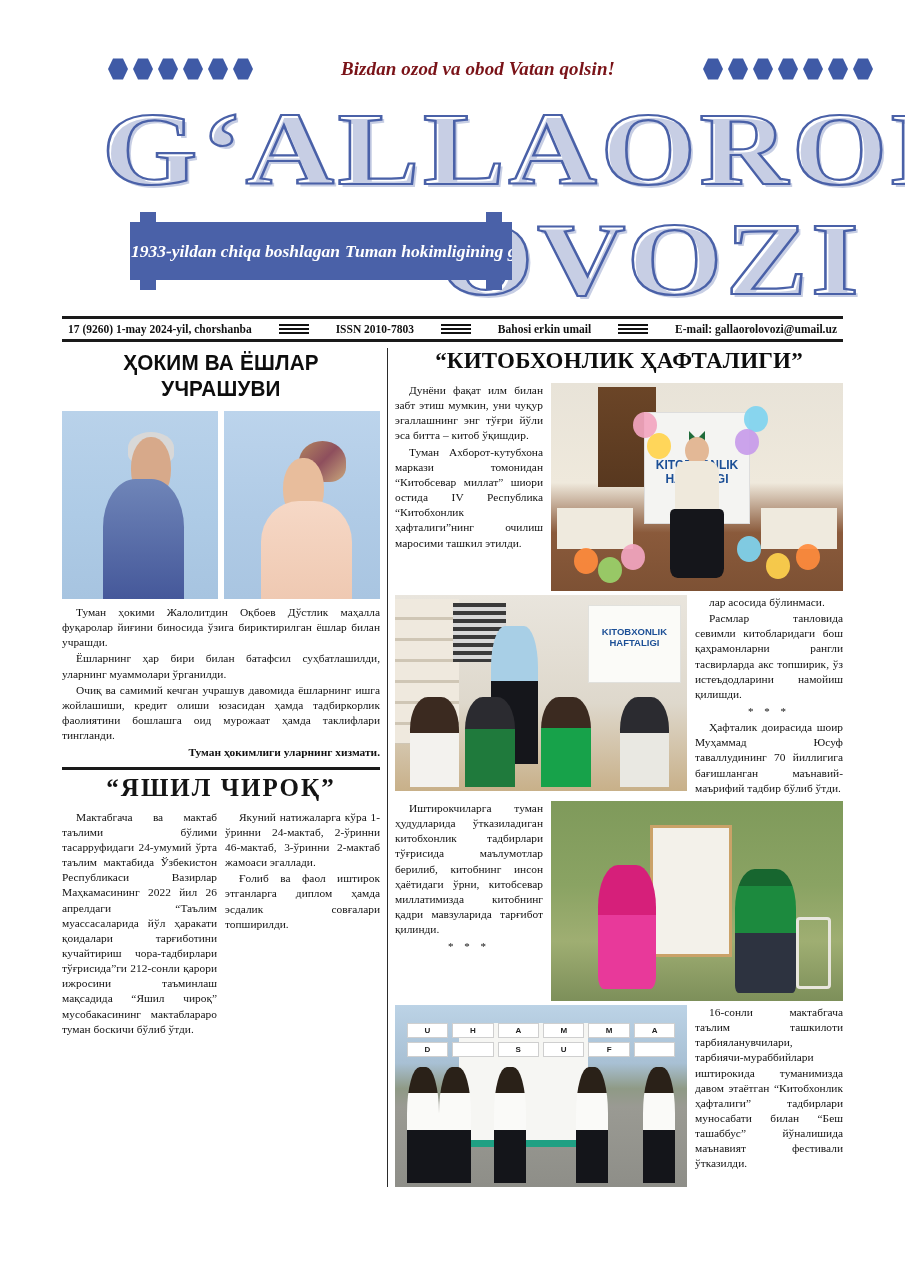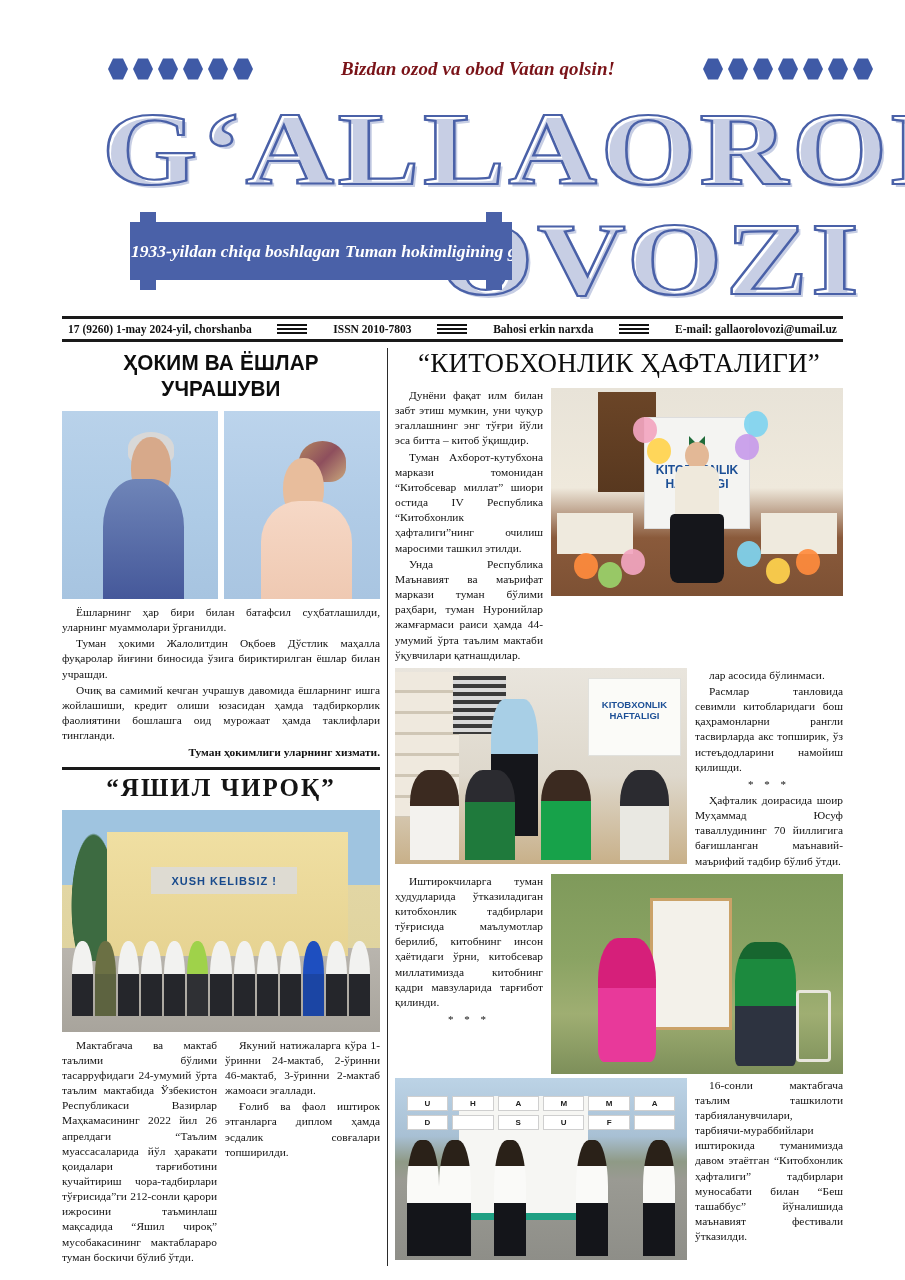--- a/index.html
+++ b/index.html
@@ -181,22 +181,22 @@
     font-family: "Liberation Serif", serif;
     font-weight: bold;
     font-size: 25px;
     letter-spacing: 2px;
     text-align: center;
     color: #141414;
     margin: 4px 0 8px;
   }
   .hl-right {
     font-family: "Liberation Serif", serif;
-    font-weight: normal;
-    font-size: 27px;
+    font-weight: bold;
+    font-size: 23px;
     text-align: center;
     margin: 0 0 9px;
     color: #0d0d0d;
     letter-spacing: .2px;
   }
 
   p.body {
     font-family: "Liberation Serif", serif;
     font-size: 11.4px;
     line-height: 1.33;
@@ -479,21 +479,21 @@
           <span></span>
           <span></span>
           <span></span>
         </span>
       <span>ISSN 2010-7803</span>
       <span class="infosep">
           <span></span>
           <span></span>
           <span></span>
         </span>
-      <span>Bahosi erkin narxda</span>
+      <span>Bahosi erkin umail</span>
       <span class="infosep">
           <span></span>
           <span></span>
           <span></span>
         </span>
       <span>E-mail: gallaorolovozi@umail.uz</span>
     </div>
     <div class="rule-thick"></div>
   </div>
 
@@ -510,50 +510,30 @@
             <div class="person-a"></div>
         </div>
         <div class="photo ph-interview2" style="flex:1;">
           <div class="scarf"></div>
             <div class="head-b"></div>
             <div class="person-b"></div>
         </div>
       </div>
 
       <div style="margin-top:6px;">
+        <p class="body">Туман ҳокими Жалолитдин Оқбоев Дўстлик маҳалла фуқаролар йиғини биносида ўзига бириктирилган ёшлар билан учрашди.</p>
         <p class="body">Ёшларнинг ҳар бири билан батафсил суҳбатлашилди, уларнинг муаммолари ўрганилди.</p>
-        <p class="body">Туман ҳокими Жалолитдин Оқбоев Дўстлик маҳалла фуқаролар йиғини биносида ўзига бириктирилган ёшлар билан учрашди.</p>
         <p class="body">Очиқ ва самимий кечган учрашув давомида ёшларнинг ишга жойлашиши, кредит олиши юзасидан ҳамда тадбиркорлик фаолиятини бошлашга оид мурожаат ҳамда таклифлари тингланди.</p>
         <p class="body sig">Туман ҳокимлиги уларнинг хизмати.</p>
       </div>
 
       <div class="rule-thick" style="margin-top:6px;"></div>
 
       <div class="hl-serif-outline">“ЯШИЛ ЧИРОҚ”</div>
 
-      <div class="photo ph-school">
-        <div class="tree"></div>
-        <div class="bldg"></div>
-        <div class="banner">XUSH KELIBSIZ !</div>
-        <div class="row-kids">
-          <i></i>
-            <i></i>
-            <i></i>
-            <i></i>
-            <i></i>
-            <i></i>
-            <i></i>
-            <i></i>
-            <i></i>
-            <i></i>
-            <i></i>
-            <i></i>
-            <i></i>
-        </div>
-      </div>
 
       <div style="display:flex; gap:8px; margin-top:6px;">
         <div style="flex:1;">
           <p class="body">Мактабгача ва мактаб таълими бўлими тасарруфидаги 24-умумий ўрта таълим мактабида Ўзбекистон Республикаси Вазирлар Маҳкамасининг 2022 йил 26 апрелдаги “Таълим муассасаларида йўл ҳаракати қоидалари тарғиботини кучайтириш чора-тадбирлари тўғрисида”ги 212-сонли қарори ижросини таъминлаш мақсадида “Яшил чироқ” мусобакасининг мактаблараро туман боскичи бўлиб ўтди.</p>
 
         </div>
         <div style="flex:1;">
           <p class="body">Якуний натижаларга кўра 1-ўринни 24-мактаб, 2-ўринни 46-мактаб, 3-ўринни 2-мактаб жамоаси эгаллади.</p>
           <p class="body">Ғолиб ва фаол иштирок этганларга диплом ҳамда эсдалик совғалари топширилди.</p>
 
@@ -564,21 +544,20 @@
     <div class="vdiv"></div>
 
     <div class="col-right">
 
       <div class="hl-right">“КИТОБХОНЛИК ҲАФТАЛИГИ”</div>
 
       <div style="display:flex; gap:8px;">
         <div style="width:148px; flex:0 0 148px;">
           <p class="body">Дунёни фақат илм билан забт этиш мумкин, уни чуқур эгаллашнинг энг тўғри йўли эса битта – китоб ўқишдир.</p>
           <p class="body">Туман Ахборот-кутубхона маркази томонидан “Китобсевар миллат” шиори остида IV Республика “Китобхонлик ҳафталиги”нинг очилиш маросими ташкил этилди.</p>
-          <p class="body">Унда Республика Маънавият ва маърифат маркази туман бўлими раҳбари, туман Нуронийлар жамғармаси раиси ҳамда 44-умумий ўрта таълим мактаби ўқувчилари қатнашдилар.</p>
         </div>
         <div class="photo ph-books" style="flex:1;">
           <div class="door"></div>
           <div class="board">
               <div class="bowtie"></div>
               <b><span>KITOBXONLIK</span><br><span>HAFTALIGI</span></b>
             </div>
           <div class="tbl l"></div>
             <div class="tbl r"></div>
           <div class="girl">

